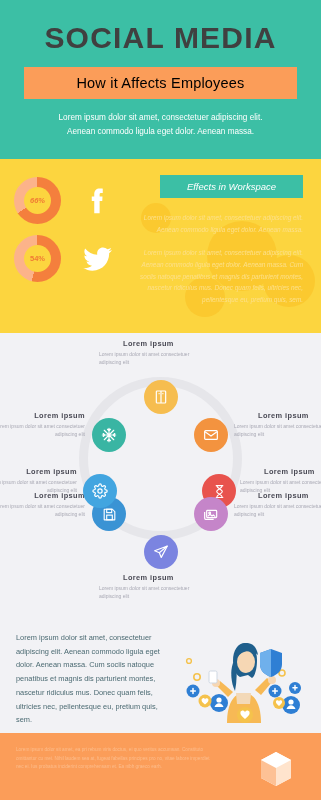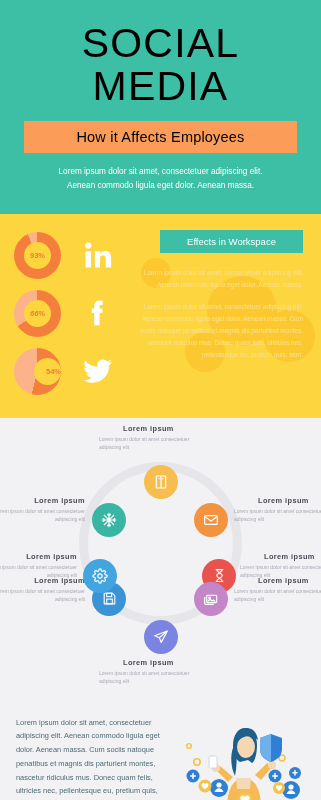--- a/index.html
+++ b/index.html
@@ -11,23 +11,23 @@
   }
   .page { width: 321px; height: 800px; position: relative; }
 
   
   .header {
     background: #3cbfa5;
     padding: 22px 18px 20px;
     text-align: center;
   }
   .title {
-    color: #000000;
-    font-size: 41px;
-    font-weight: normal;
+    color: #404040;
+    font-size: 30px;
+    font-weight: bold;
     letter-spacing: 1.2px;
     line-height: 1.05;
   }
   .subtitle-bar {
     background: #fb9d59;
     margin: 13px 6px 12px;
     padding: 7px 4px;
   }
   .subtitle-bar span {
     color: #000000;
@@ -70,21 +70,21 @@
   .donut span {
     position: relative; z-index: 2;
     font-size: 7.5px; font-weight: bold; color: #f07a35;
   }
   .sicon {
     color: #ffffff; margin-left: 22px;
     font-weight: bold; line-height: 1;
   }
   .sicon svg { display: block; }
 
-  .effects-col { flex: 1; padding-right: 18px; padding-top: 2px; }
+  .effects-col { flex: 1; padding-right: 18px; padding-top: 2px; font-style: italic; }
   .effects-badge {
     background: #3cbfa5; color: #fff;
     font-size: 9.5px; text-align: center;
     padding: 6px 8px; margin-left: 22px; margin-bottom: 14px;
   }
   .effects-p {
     color: #fde08a; font-size: 6.4px;
     line-height: 1.85; text-align: right; margin-bottom: 11px;
   }
 
@@ -155,46 +155,34 @@
 
   <div class="stats">
     <div class="blob b1"></div>
     <div class="blob b2"></div>
     <div class="blob b3"></div>
     <div class="blob b4"></div>
 
     <div class="stats-inner">
       <div class="stat-col">
 
-        <div class="stat-row">
-          <div class="donut" id="donut0" style="background: conic-gradient(rgb(244, 127, 61) 0deg, rgb(244, 127, 61) 334.8deg, rgb(252, 179, 138) 334.8deg, rgb(252, 179, 138) 360deg);">
-            <span>93%</span>
-          </div>
-          <div class="sicon">
-            <svg width="30" height="30" viewBox="0 0 24 24" fill="#ffffff">
-              <rect x="2" y="9" width="4.4" height="13" rx="0.4"></rect>
-              <circle cx="4.2" cy="4.4" r="2.5"></circle>
-              <path d="M9.5 9h4.2v1.9c.6-1.2 2-2.2 4-2.2 3.3 0 4.8 2 4.8 5.6V22h-4.4v-6.8c0-1.8-.6-2.9-2.1-2.9-1.3 0-2 .9-2.3 1.8-.1.3-.1.8-.1 1.2V22H9.5z"></path>
-            </svg>
-          </div>
-        </div>
 
         <div class="stat-row">
           <div class="donut" id="donut1" style="background: conic-gradient(rgb(244, 127, 61) 0deg, rgb(244, 127, 61) 237.6deg, rgb(252, 179, 138) 237.6deg, rgb(252, 179, 138) 360deg); font-style: italic;">
             <span>66%</span>
           </div>
           <div class="sicon">
             <svg width="30" height="30" viewBox="0 0 24 24" fill="#ffffff">
               <path d="M15.6 8.3h-2.3V6.8c0-.8.2-1.2 1.3-1.2h1.2V2.1c-.3 0-1.3-.1-2.5-.1-2.6 0-4.3 1.6-4.3 4.4v1.9H7v3.6h2v9.9h4.3v-9.9h2.1z"></path>
             </svg>
           </div>
         </div>
 
         <div class="stat-row">
-          <div class="donut" id="donut2" style="background: conic-gradient(rgb(244, 127, 61) 0deg, rgb(244, 127, 61) 194.4deg, rgb(252, 179, 138) 194.4deg, rgb(252, 179, 138) 360deg); justify-content: flex-end;">
+          <div class="donut" id="donut2" style="background: conic-gradient(rgb(244, 127, 61) 0deg, rgb(244, 127, 61) 194.4deg, rgb(252, 179, 138) 194.4deg, rgb(252, 179, 138) 360deg);">
             <span>54%</span>
           </div>
           <div class="sicon">
             <svg width="30" height="30" viewBox="0 0 24 24" fill="#ffffff">
               <path d="M23 4.9c-.8.4-1.7.6-2.6.8 1-.6 1.7-1.5 2-2.6-.9.5-1.9.9-3 1.1-.9-.9-2.1-1.5-3.4-1.5-2.6 0-4.7 2.1-4.7 4.7 0 .4 0 .7.1 1.1C7.6 8.3 4.1 6.4 1.7 3.5c-.4.7-.6 1.5-.6 2.4 0 1.6.8 3 2.1 3.9-.8 0-1.5-.2-2.1-.6v.1c0 2.3 1.6 4.2 3.8 4.6-.4.1-.8.2-1.2.2-.3 0-.6 0-.9-.1.6 1.9 2.3 3.2 4.4 3.3-1.6 1.3-3.6 2-5.8 2-.4 0-.8 0-1.1-.1 2.1 1.3 4.6 2.1 7.2 2.1 8.7 0 13.4-7.2 13.4-13.4v-.6c.9-.7 1.7-1.5 2.3-2.4z"></path>
             </svg>
           </div>
         </div>
 
       </div>

